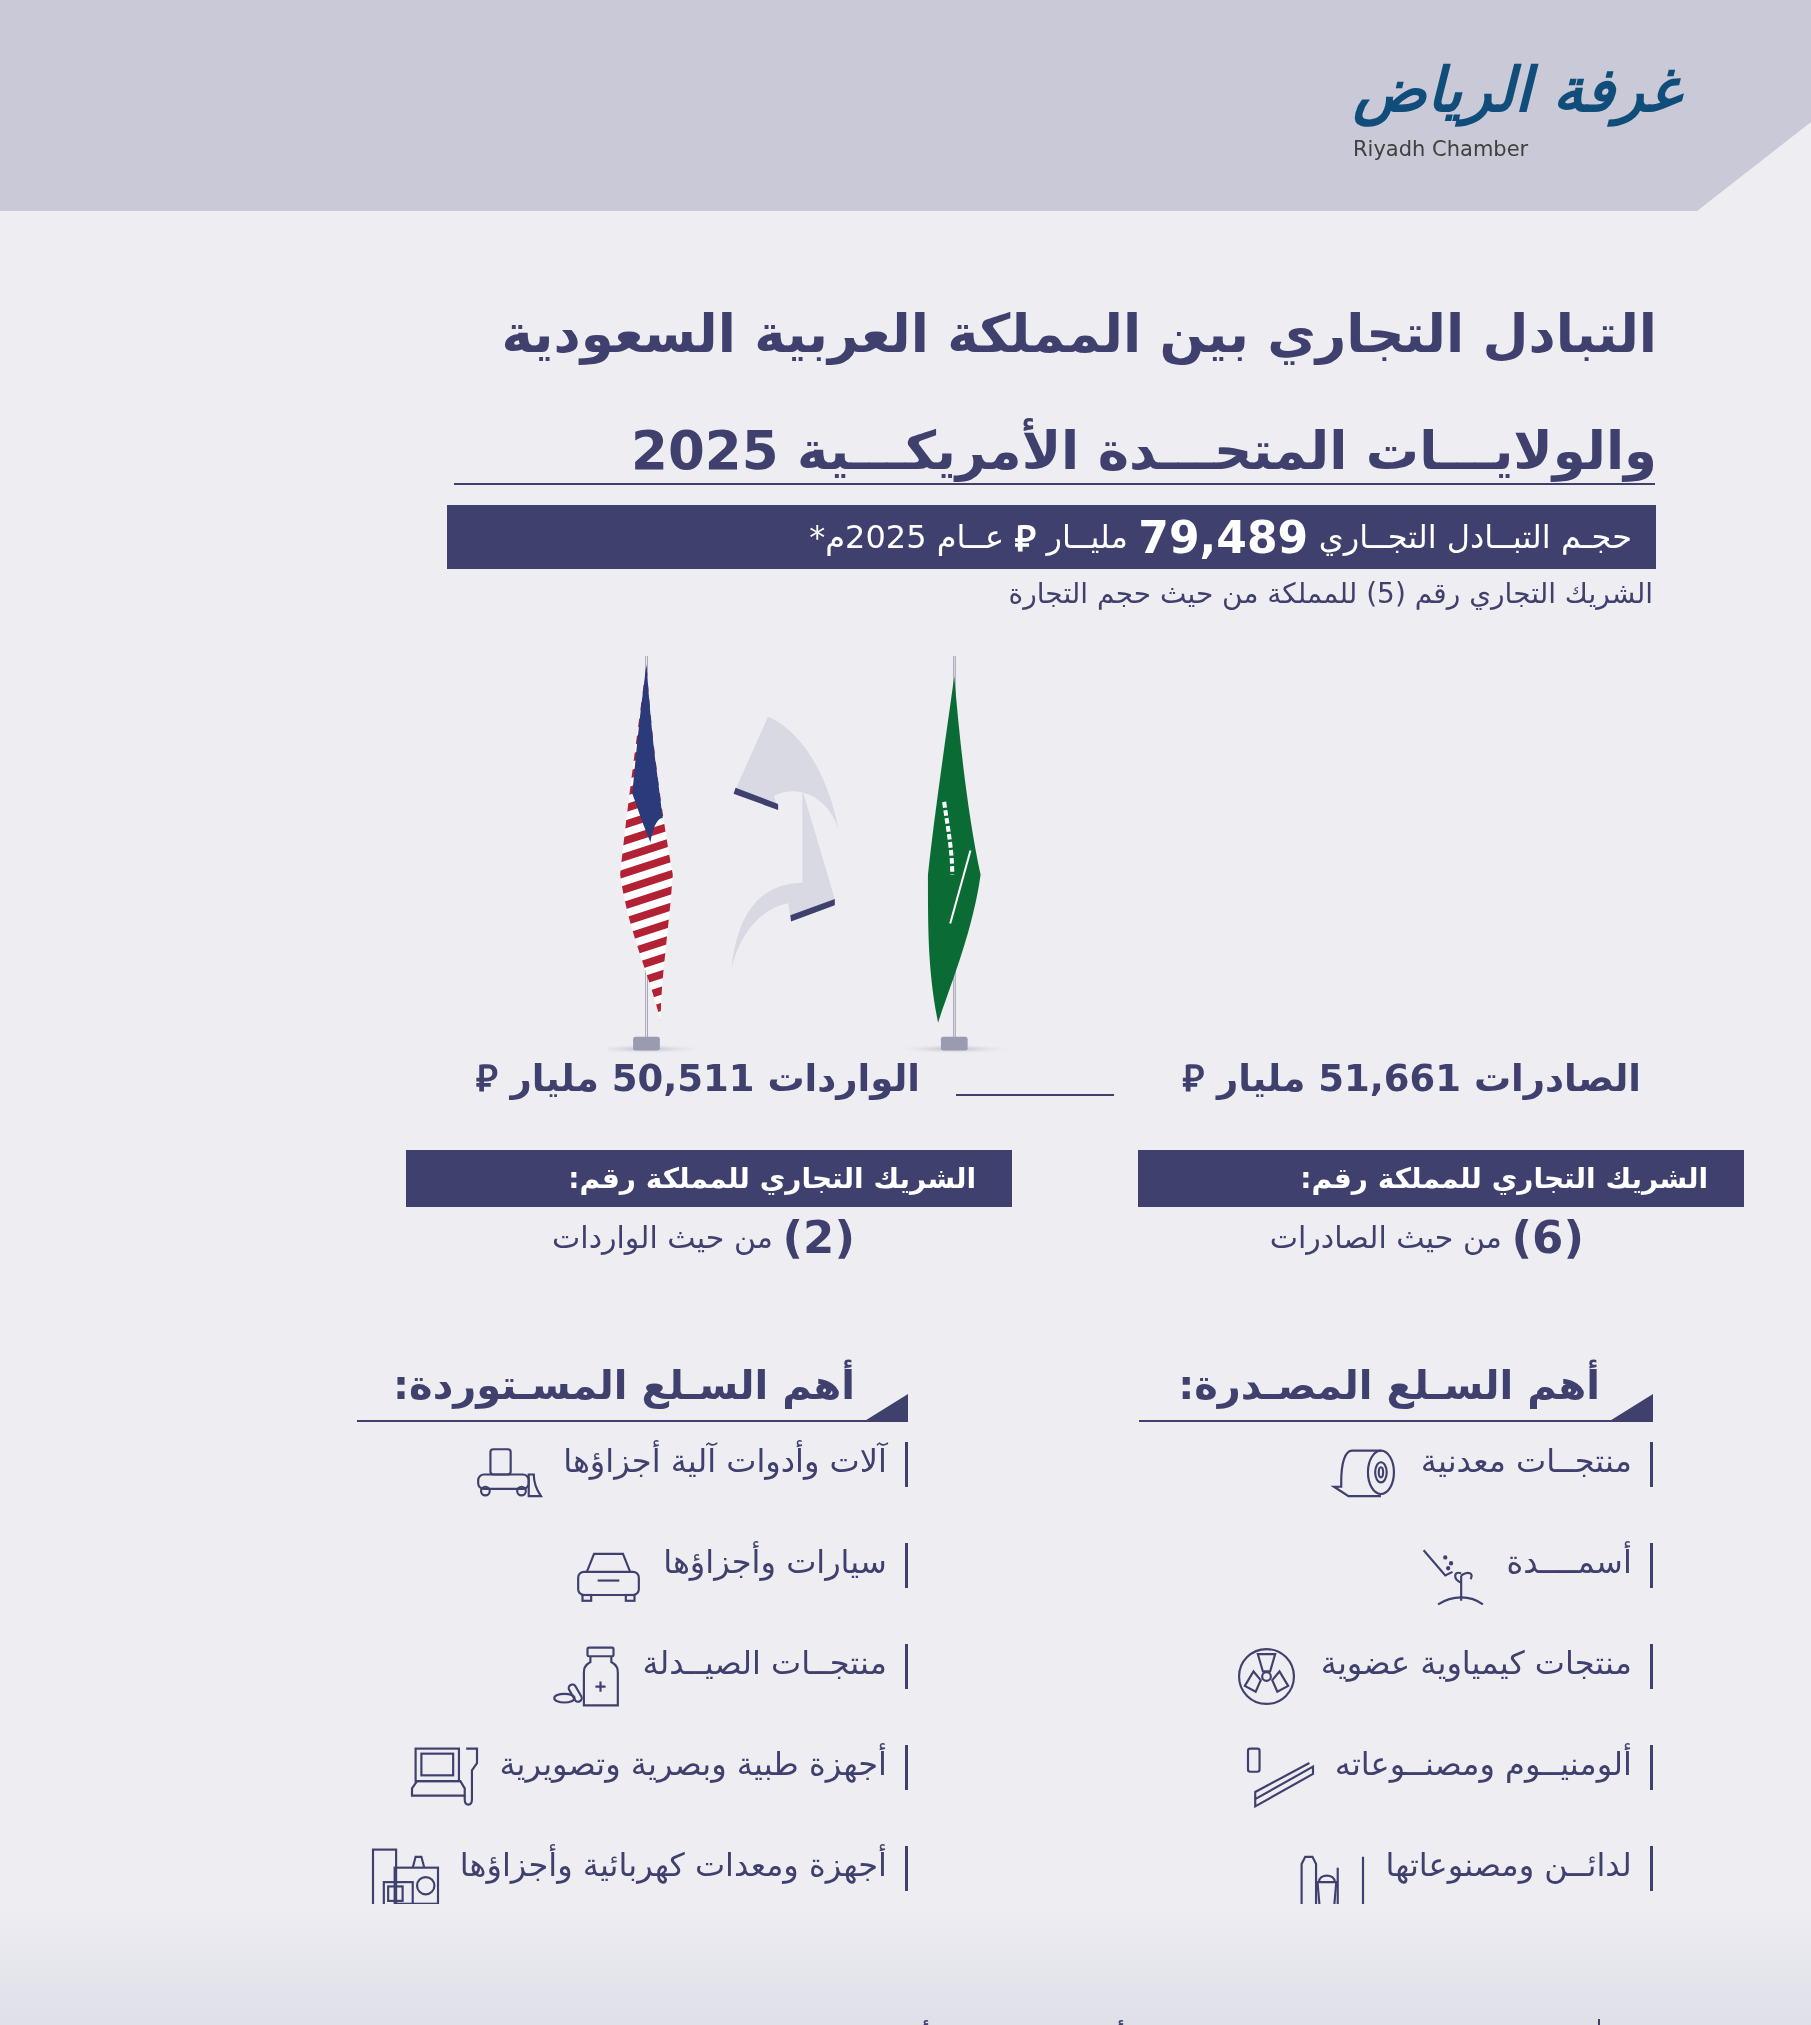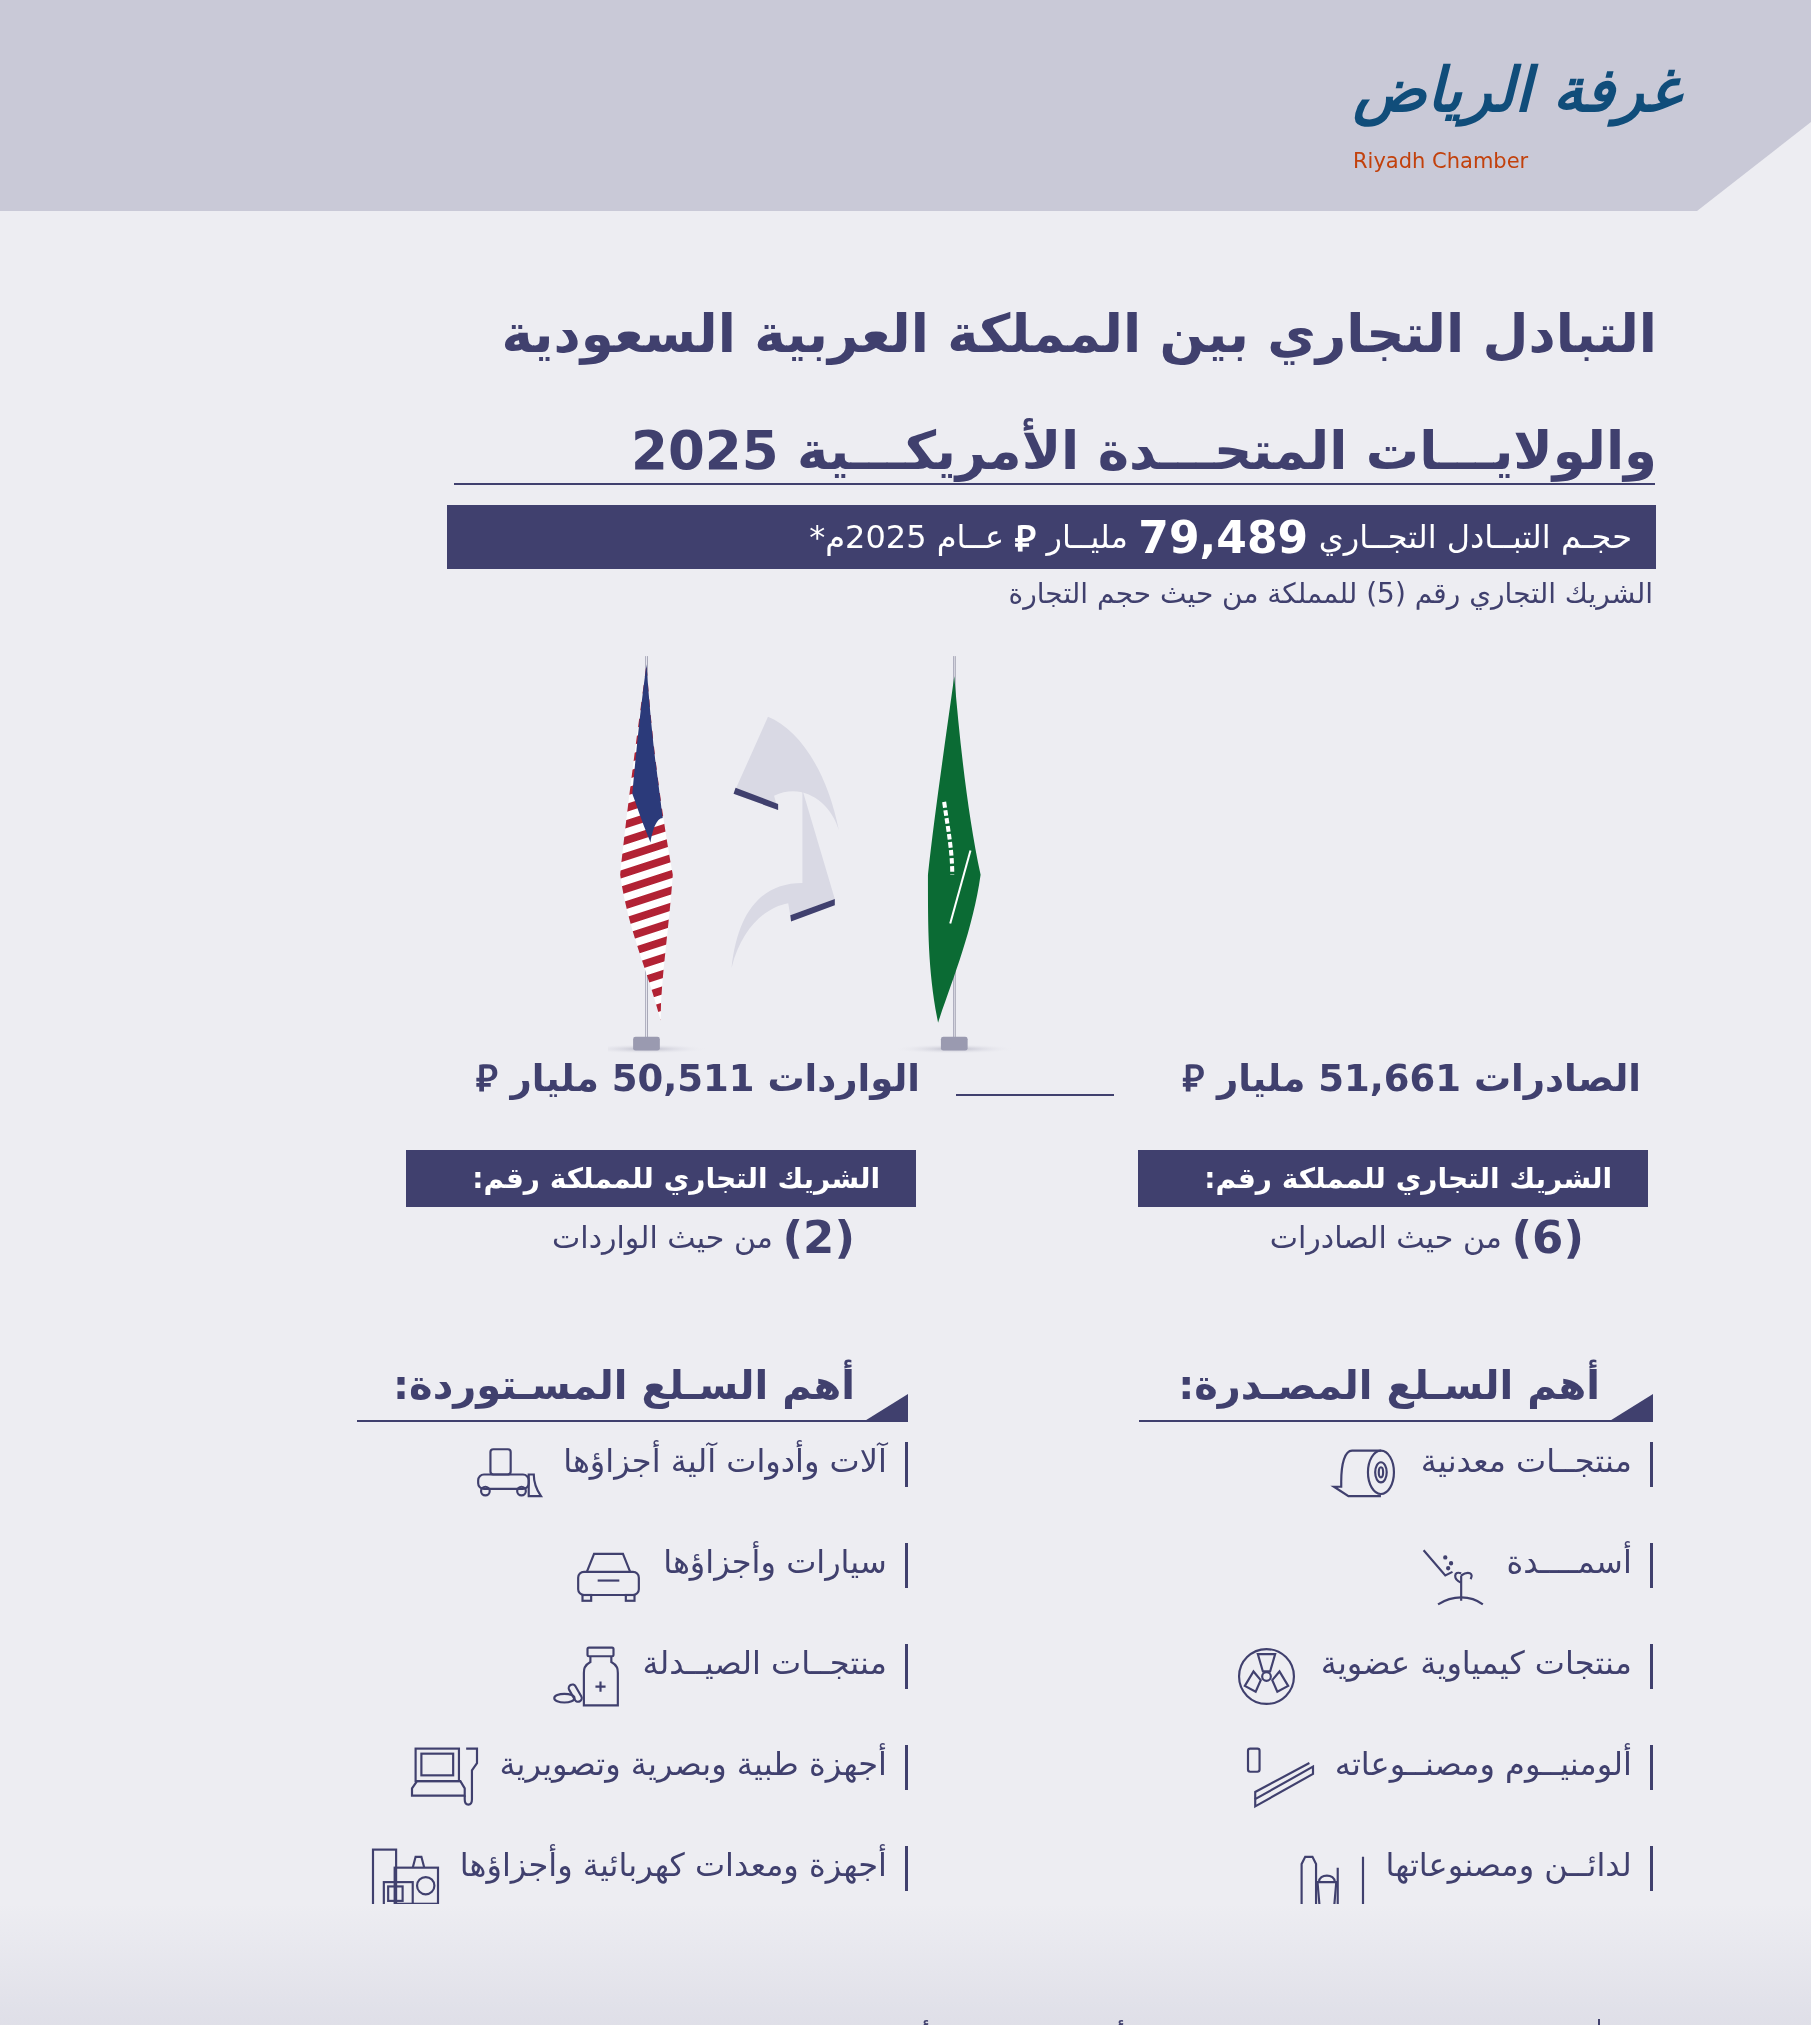--- a/index.html
+++ b/index.html
@@ -14,21 +14,21 @@
   .header-band {
     position: absolute; left: 0; top: 0; width: 1811px; height: 211px;
     background: #c9c9d7;
     clip-path: polygon(0 0, 100% 0, 100% 122px, 1697px 211px, 0 211px);
   }
   .logo { position: absolute; left: 1353px; top: 49px; width: 365px; height: 134px; text-align: left; }
   .logo-ar {
     font-family: "DejaVu Sans", sans-serif; font-weight: bold; font-size: 61px;
     color: #104d7a; letter-spacing: -1.6px; font-style: italic; line-height: 81px;
   }
-  .logo-en { font-family: "DejaVu Sans", sans-serif; font-size: 21px; color: #c2410c; margin-top: 19px; direction: ltr; }
+  .logo-en { font-family: "DejaVu Sans", sans-serif; font-size: 21px; color: #404040; margin-top: 7px; direction: ltr; }
 
   .title {
     position: absolute; right: 154px; top: 275px; width: 1337px;
     text-align: right; font-weight: bold; font-size: 53px; line-height: 117px;
     color: #40406e;
   }
   .title-rule { position: absolute; left: 454px; width: 1201px; top: 483px; height: 2.4px; background: #40406e; }
   .volume-bar {
     position: absolute; left: 447px; width: 1209px; top: 505px; height: 64px;
     background: #40406e; color: #fff; display: flex; align-items: center; justify-content: flex-start;
@@ -37,21 +37,21 @@
   .volume-bar .num { font-weight: bold; font-size: 44px; direction: ltr; }
   .partner5 { position: absolute; right: 158px; top: 577px; font-size: 28px; color: #40406e; }
 
   .flag-area { position: absolute; left: 608px; top: 648px; width: 972px; height: 405px; }
 
   .trade-line { position: absolute; top: 1053px; font-size: 37px; font-weight: bold; color: #40406e; }
   .exports-val { right: 170px; }
   .imports-val { right: 891px; }
   .connector { position: absolute; left: 956px; top: 1094px; width: 158px; height: 2.4px; background: #40406e; }
   .rank-box {
-    position: absolute; top: 1150px; height: 57px; width: 510px; background: #40406e;
+    position: absolute; top: 1150px; height: 57px; width: 606px; background: #40406e;
     color: #fff; font-weight: bold; font-size: 28px; display: flex; align-items: center; justify-content: flex-start; padding-right: 36px;
   }
   .rank-exp { left: 1138px; }
   .rank-imp { left: 406px; }
   .rank-line { position: absolute; top: 1211px; font-size: 30px; color: #40406e; display: flex; align-items: center; gap: 9.7px; }
   .rank-line .rk { font-weight: bold; font-size: 45px; }
   .rank-exp-line { right: 227px; }
   .rank-imp-line { right: 956px; }
 
   .goods-head {

